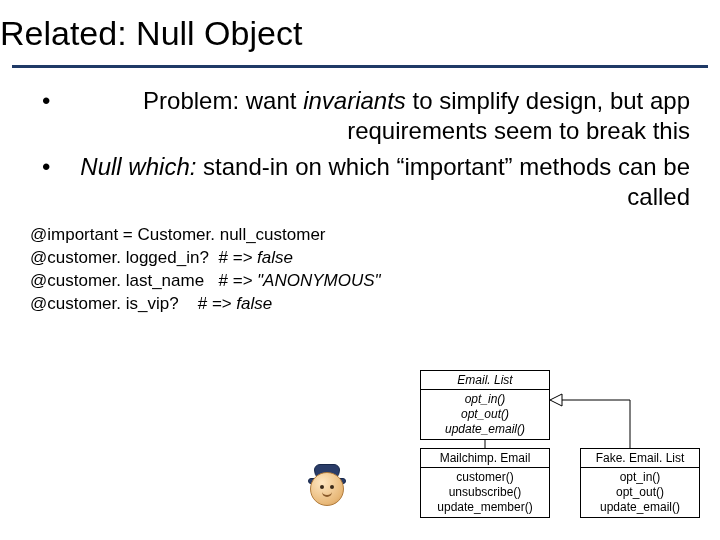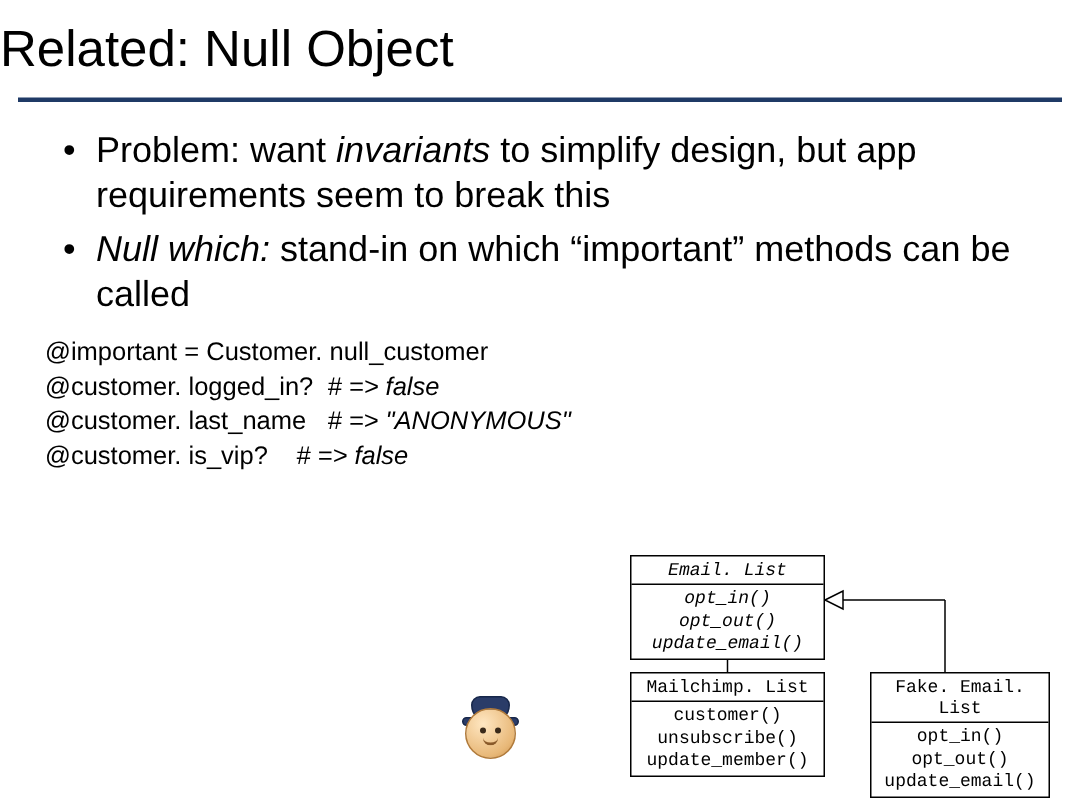--- a/index.html
+++ b/index.html
@@ -21,20 +21,21 @@
   }
   .hr {
     height: 3px;
     background: #1f3a66;
     margin: 0 12px 18px 12px;
   }
   .bullets {
     padding: 0 30px 0 42px;
     font-size: 24px;
     line-height: 1.25;
+    text-align: right;
   }
   .bullets li {
     list-style: none;
     position: relative;
     padding-left: 22px;
     margin-bottom: 6px;
   }
   .bullets li::before {
     content: "•";
     position: absolute;
@@ -50,21 +51,20 @@
   }
   .code .line { white-space: pre; }
   .code .cmt { font-style: italic; }
 
   .uml {
     position: absolute;
     left: 260px;
     top: 370px;
     width: 450px;
     height: 170px;
-    font-family: Liberation Mono, monospace;
   }
   .box {
     position: absolute;
     border: 1px solid #000;
     background: #fff;
     font-size: 12px;
     text-align: center;
   }
   .box .name {
     border-bottom: 1px solid #000;
@@ -166,21 +166,21 @@
   <div class="box parent">
     <div class="name">Email. List</div>
     <div class="body">
       <div>opt_in()</div>
       <div>opt_out()</div>
       <div>update_email()</div>
     </div>
   </div>
 
   <div class="box childL">
-    <div class="name">Mailchimp. List</div>
+    <div class="name">Mailchimp. Email</div>
     <div class="body">
       <div>customer()</div>
       <div>unsubscribe()</div>
       <div>update_member()</div>
     </div>
   </div>
 
   <div class="box childR">
     <div class="name">Fake. Email. List</div>
     <div class="body">

